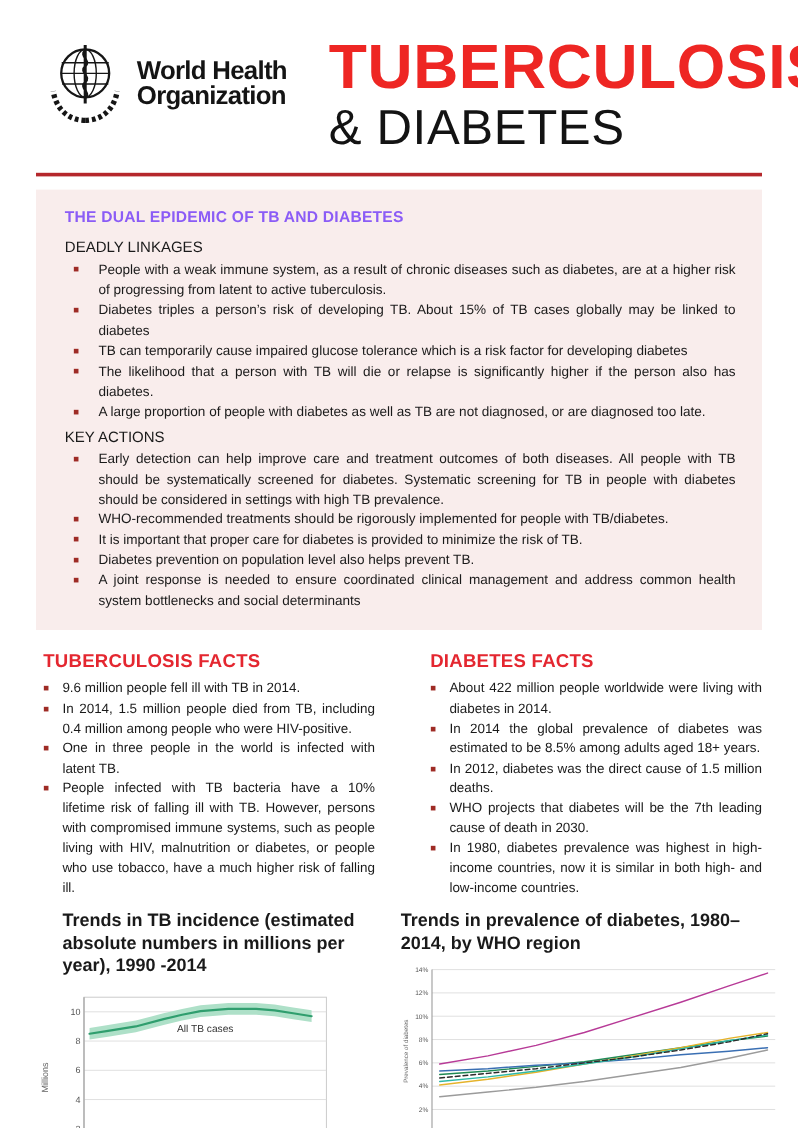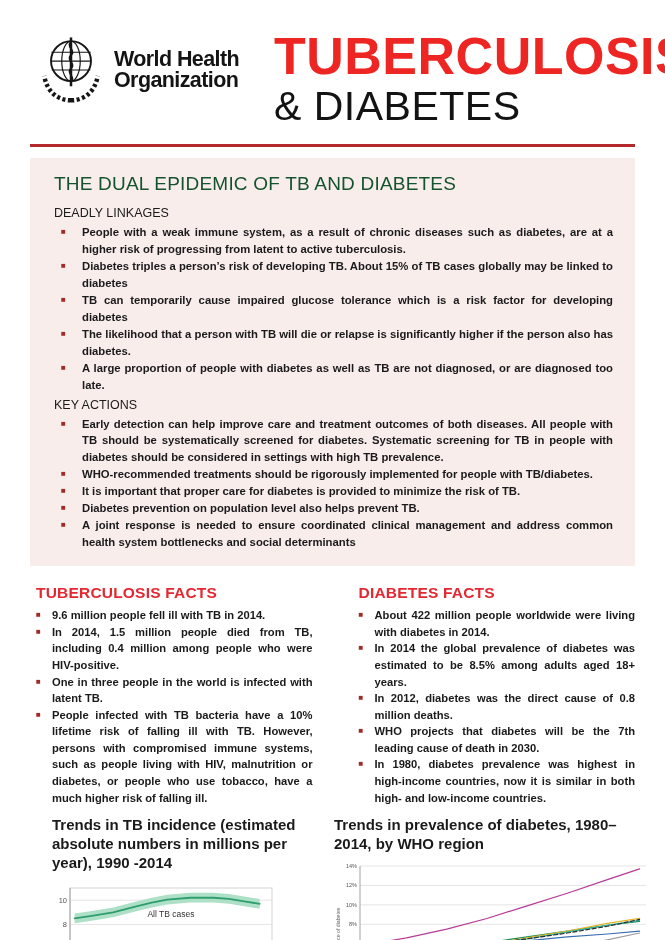--- a/index.html
+++ b/index.html
@@ -16,25 +16,25 @@
   .url { font-weight:bold; font-size:19px; margin:12px 0 0 6px; text-align:center; color:#141414; }
   .vdivider { width:2px; background:#c0392b; margin:4px 16px 0 12px; }
   .titles { padding-top:0; }
   .title1 { color:#ee2623; font-size:52px; font-weight:bold; letter-spacing:0.5px; line-height:1.02; }
   .title2 { color:#131313; font-size:41px; font-weight:normal; letter-spacing:0.5px; line-height:1.15; }
 
   .rule { height:3px; background:#b5282c; margin:8px 30px 11px 30px; }
 
   
   .pink { background:#f9edec; margin:0 30px; padding:13px 22px 15px 24px; }
-  .pink-title { color:#14532d; font-size:19px; font-weight:normal; margin:2px 0 11px 0; letter-spacing:0.2px; }
+  .pink-title { color:#8b5cf6; font-size:13px; font-weight:bold; margin:2px 0 11px 0; letter-spacing:0.2px; }
   .subhead { font-size:12.5px; font-weight:normal; color:#1a1a1a; margin:9px 0 4px 0; }
   .bullet { display:flex; font-size:11.3px; line-height:1.5; color:#1a1a1a; text-align:justify; }
   .bullet .marker { color:#9e2b25; flex:none; width:28px; padding-left:7px; font-size:8px; line-height:2.1; }
-  .bullet .btext { flex:1;font-weight:bold; }
+  .bullet .btext { flex:1; }
 
   
   .facts-row { display:flex; gap:24px; padding:12px 30px 0 30px;align-items:flex-end; }
   .facts { flex:1; }
   .facts.right { padding-left:16px; }
   .facts-title { color:#e42730; font-size:15.5px; font-weight:bold; margin:6px 0 5px 6px; letter-spacing:0.2px; }
   .facts .bullet { font-size:11.2px; line-height:1.48; }
   .facts .bullet .marker { width:22px; padding-left:6px; }
 
   
@@ -154,21 +154,21 @@
       <div class="bullet">
           <span class="marker">■</span>
           <span class="btext">About 422 million people worldwide were living with diabetes in 2014.</span>
         </div>
       <div class="bullet">
           <span class="marker">■</span>
           <span class="btext">In 2014 the global prevalence of diabetes was estimated to be 8.5% among adults aged 18+ years.</span>
         </div>
       <div class="bullet">
           <span class="marker">■</span>
-          <span class="btext">In 2012, diabetes was the direct cause of 0.8 million deaths.</span>
+          <span class="btext">In 2012, diabetes was the direct cause of 1.5 million deaths.</span>
         </div>
       <div class="bullet">
           <span class="marker">■</span>
           <span class="btext">WHO projects that diabetes will be the 7th leading cause of death in 2030.</span>
         </div>
       <div class="bullet">
           <span class="marker">■</span>
           <span class="btext">In 1980, diabetes prevalence was highest in high-income countries, now it is similar in both high- and low-income countries.</span>
         </div>
     </div>

